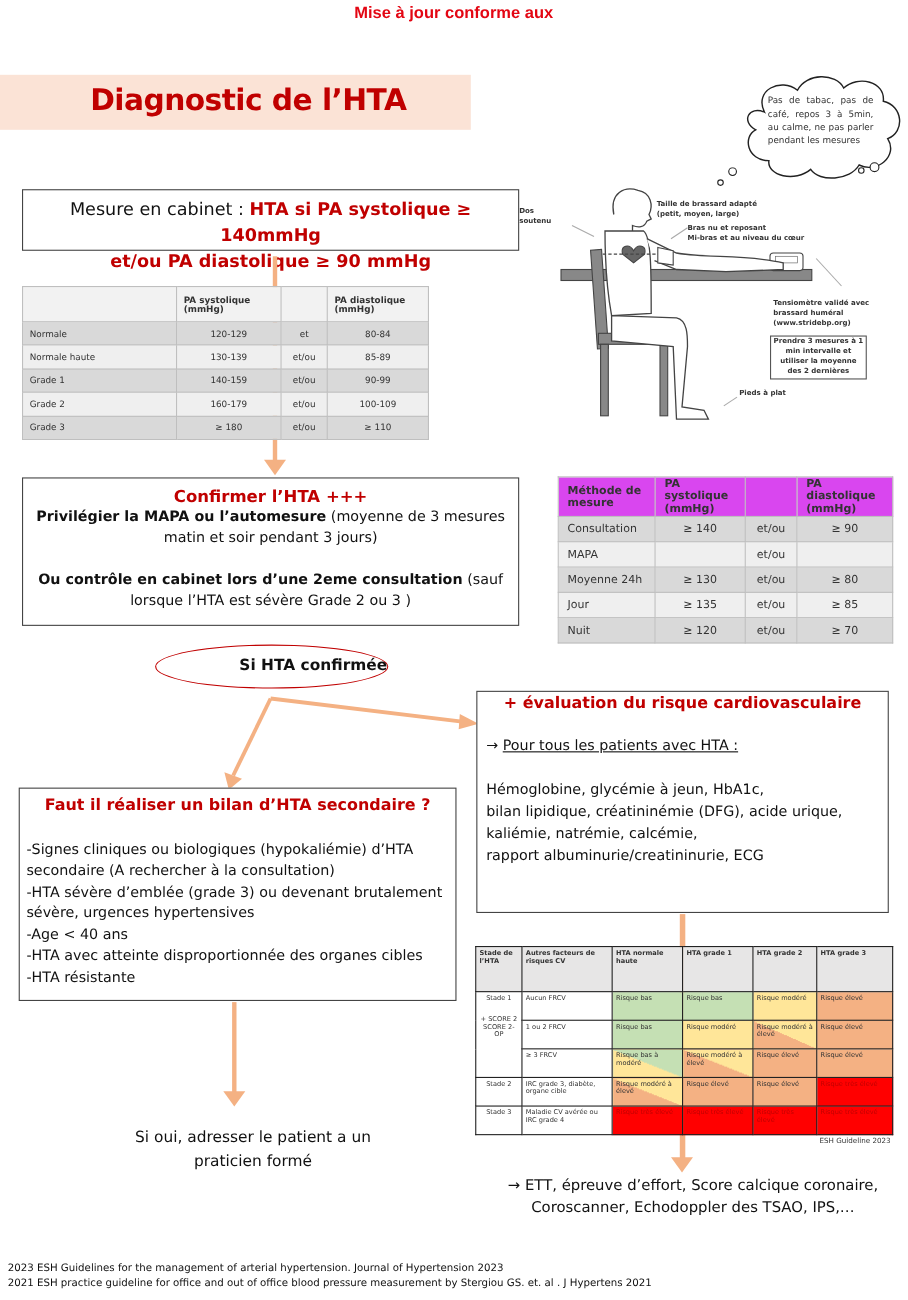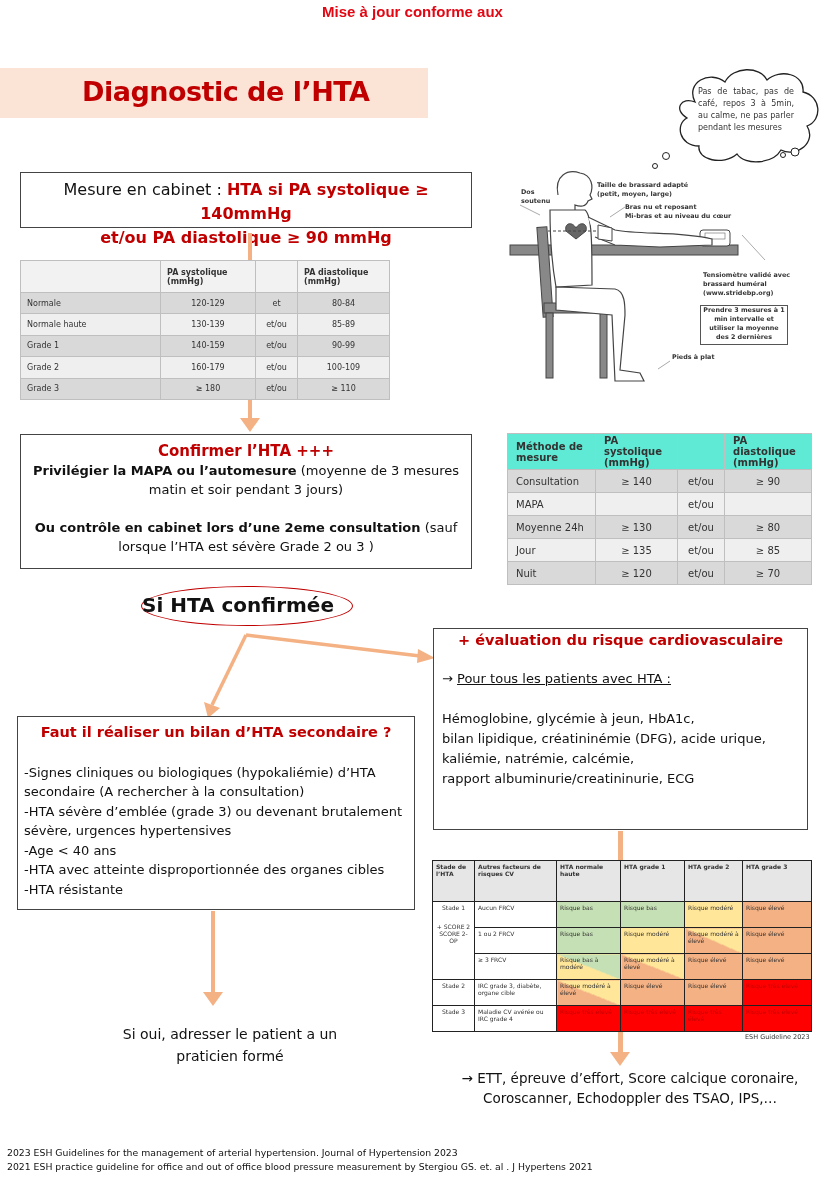--- a/index.html
+++ b/index.html
@@ -16,25 +16,25 @@
   .grade-table td, .grade-table th { border: 1px solid #bfbfbf; height: 21.4px; padding: 0 6px; color: #333; font-weight: normal; }
   .grade-table th { height: 32px; font-weight: bold; text-align: left; background: #f2f2f2; }
   .grade-table tr:nth-child(even) td { background: #d9d9d9; }
   .grade-table tr:nth-child(odd) td { background: #efefef; }
   .grade-table td.c { text-align: center; }
   .arrow-line { background: #f4b183; }
   .confirm-box { left: 20px; top: 434px; width: 452px; height: 135px; text-align: center; font-family: "DejaVu Sans", sans-serif; font-size: 13px; line-height: 19px; padding-top: 6px; }
   .confirm-box .head { font-size: 15px; color: #c00000; font-weight: bold; line-height: 20px; }
   .mesure-table { left: 507px; top: 433px; width: 305px; font-size: 10px; }
   .mesure-table td, .mesure-table th { border: 1px solid #bfbfbf; padding: 0 8px; color: #333; height: 23px; }
-  .mesure-table th { height: 36px; font-weight: bold; text-align: left; background: #5eead4; }
+  .mesure-table th { height: 36px; font-weight: bold; text-align: left; background: #d946ef; }
   .mesure-table tr:nth-child(even) td { background: #d9d9d9; }
   .mesure-table tr:nth-child(odd) td { background: #efefef; }
   .mesure-table td.c { text-align: center; }
-  .ellipse { left: 141px; top: 586px; width: 212px; height: 40px; border: 1.5px solid #c00000; border-radius: 50%; text-align: left; font-family: "DejaVu Sans", sans-serif; font-weight: bold; font-size: 20px; line-height: 37px; }
+  .ellipse { left: 141px; top: 586px; width: 212px; height: 40px; border: 1.5px solid #c00000; border-radius: 50%; text-align: right; font-family: "DejaVu Sans", sans-serif; font-weight: bold; font-size: 14px; line-height: 37px; }
   .second-box { left: 17px; top: 716px; width: 398px; height: 194px; font-family: "DejaVu Sans", sans-serif; font-size: 13px; line-height: 19.5px; padding: 0 6px; }
   .second-box .head { text-align: center; color: #c00000; font-weight: bold; font-size: 14.5px; margin-top: 6px; margin-bottom: 20px; }
   .organ-box { left: 433px; top: 628px; width: 375px; height: 202px; font-family: "DejaVu Sans", sans-serif; font-size: 13px; line-height: 20px; padding: 0 8px; }
   .organ-box .head { text-align: center; color: #c00000; font-weight: bold; font-size: 14.5px; line-height: 22px; margin-top: 5px; }
   .organ-box .sub { margin-top: 18px; }
   .organ-box .sub u { text-decoration: underline; }
   .organ-box .list { margin-top: 20px; }
   .risk-table { left: 432px; top: 860px; width: 380px; font-size: 6px; font-family: "DejaVu Sans", sans-serif; }
   .risk-table td, .risk-table th { border: 1px solid #222; padding: 2px 3px; vertical-align: top; color: #333; height: 26px; }
   .risk-table th { font-weight: bold; text-align: left; background: #e7e6e6; height: 41px; }
@@ -148,21 +148,21 @@
   <path d="M96,63 C92,56 84,58 86,66 L96,74 L106,66 C108,58 100,56 96,63 Z" fill="#666" stroke="#444"></path>
   <line x1="68" y1="66" x2="125" y2="66" stroke="#444" stroke-dasharray="3,2"></line>
 
   <path d="M118,60 L132,63 L132,76 L118,74 Z" fill="#fff" stroke="#444"></path>
 
   <line x1="40" y1="40" x2="60" y2="50" stroke="#aaa"></line>
   <line x1="145" y1="42" x2="130" y2="52" stroke="#aaa"></line>
   <line x1="285" y1="95" x2="262" y2="70" stroke="#aaa"></line>
   <line x1="190" y1="196" x2="178" y2="204" stroke="#aaa"></line>
 </svg>
-<div class="abs illus-label" style="left:521px;top:188px;">
+<div class="abs illus-label" style="left:472px;top:188px;">
     <div>Dos</div>
     <div>soutenu</div>
   </div>
 <div class="abs illus-label" style="left:597px;top:181px;">
     <div>Taille de brassard adapté</div>
     <div>(petit, moyen, large)</div>
   </div>
 <div class="abs illus-label" style="left:625px;top:203px;">
     <div>Bras nu et reposant</div>
     <div>Mi-bras et au niveau du cœur</div>

